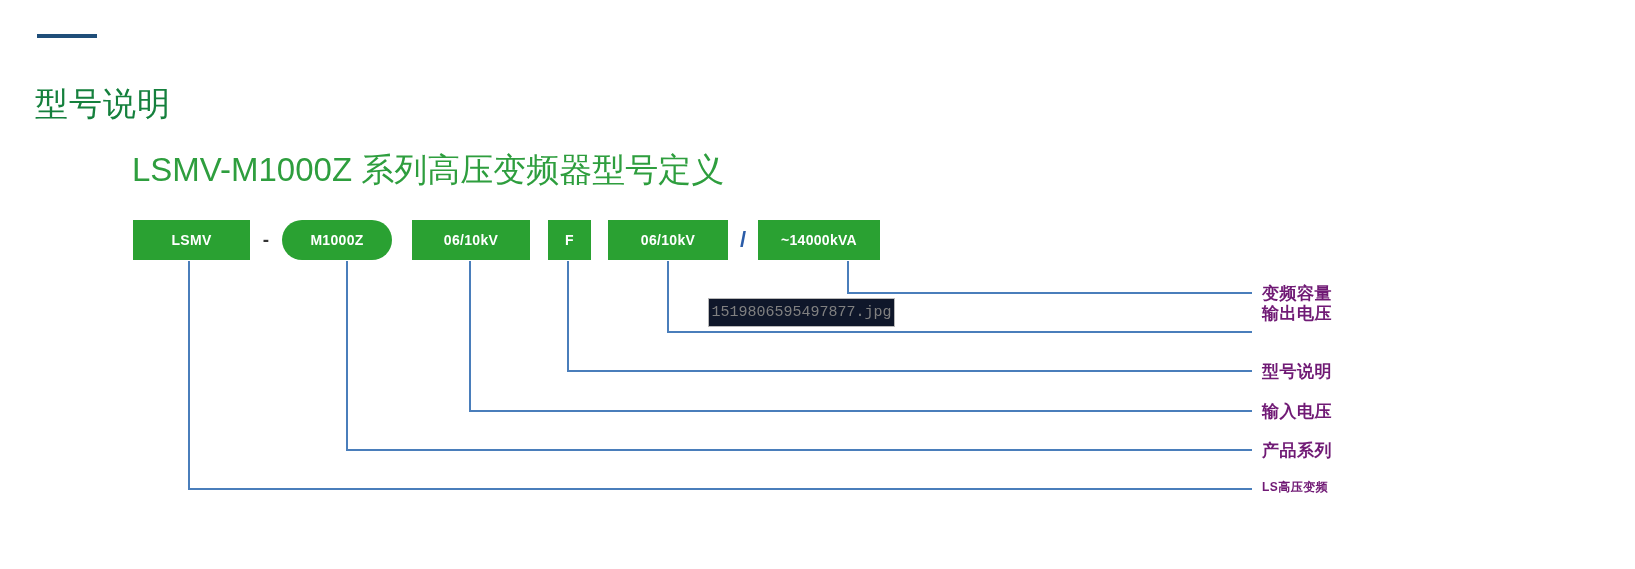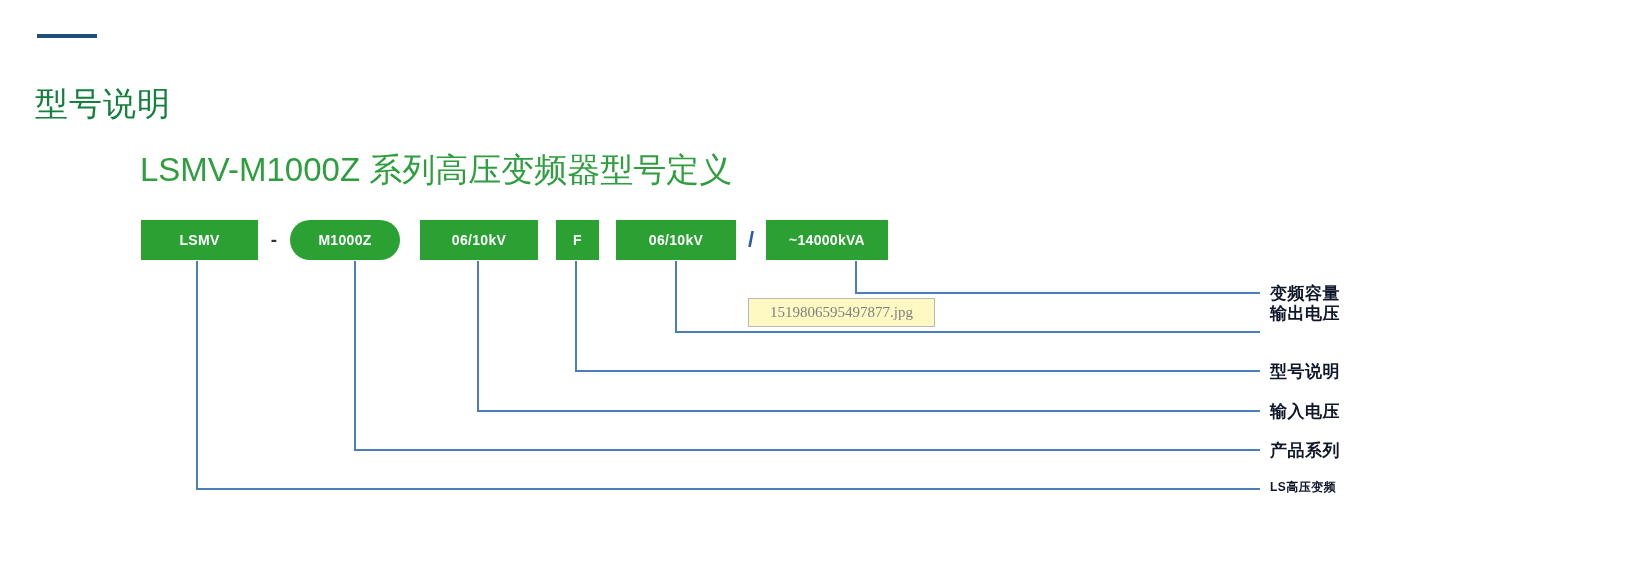--- a/index.html
+++ b/index.html
@@ -12,21 +12,21 @@
   .header-rule{
     position:absolute;left:37px;top:34px;width:60px;height:4px;
     background:#1f4e79;
   }
   .page-title{
     position:absolute;left:35px;top:60px;
     font-size:33px;color:#15803d;letter-spacing:1px;
     font-weight:400;white-space:nowrap;
   }
   
-  .diagram{position:absolute;left:0;top:0;width:1596px;height:569px;margin-left:8px;}
+  .diagram{position:absolute;left:0;top:0;width:1596px;height:569px;}
   .diagram-title{
     position:absolute;left:132px;top:148px;
     font-size:33px;color:#2e9e3e;white-space:nowrap;font-weight:400;
   }
   .code-row{position:absolute;left:0;top:0;}
   .code-box{
     position:absolute;top:220px;height:40px;
     background:#2aa132;color:#ffffff;
     font-size:14px;font-weight:bold;
     display:flex;align-items:center;justify-content:center;
@@ -35,31 +35,31 @@
   .sep{
     position:absolute;top:220px;height:40px;
     display:flex;align-items:center;justify-content:center;
     font-size:19px;font-weight:bold;color:#333;
   }
   .sep.slash{color:#2b5ca8;font-size:22px;}
   
   .connectors{position:absolute;left:0;top:0;width:1635px;height:569px;}
   
   .leg-label{
-    position:absolute;font-size:17px;color:#0f172a;font-weight:bold;
+    position:absolute;font-size:17px;color:#701a75;font-weight:bold;
     white-space:nowrap;letter-spacing:0.5px;
   }
   .leg-label.small{font-size:12px;font-weight:bold;}
   
   .filename-chip{
-    position:absolute;left:740px;top:298px;width:185px;height:27px;
-    border:1px solid #b9b9b9;background:#fef9c3;
+    position:absolute;left:708px;top:298px;width:185px;height:27px;
+    border:1px solid #b9b9b9;background:#0f172a;
     display:flex;align-items:center;justify-content:center;
     font-size:15px;color:#808080;white-space:nowrap;
-    font-family:Liberation Serif, serif;
+    font-family:Liberation Mono, monospace;
   }
 </style>
 </head>
 <body>
 
 <div class="header-rule"></div>
 <h1 class="page-title">型号说明</h1>
 
 <div class="diagram">
 

